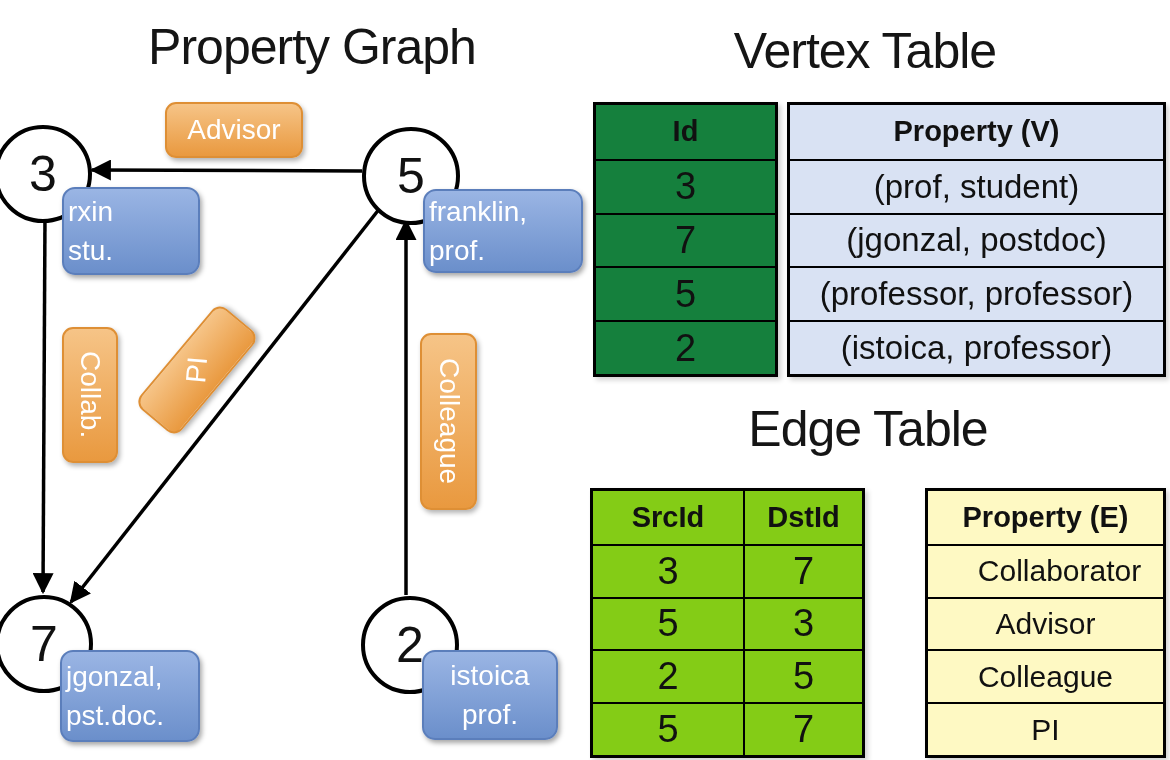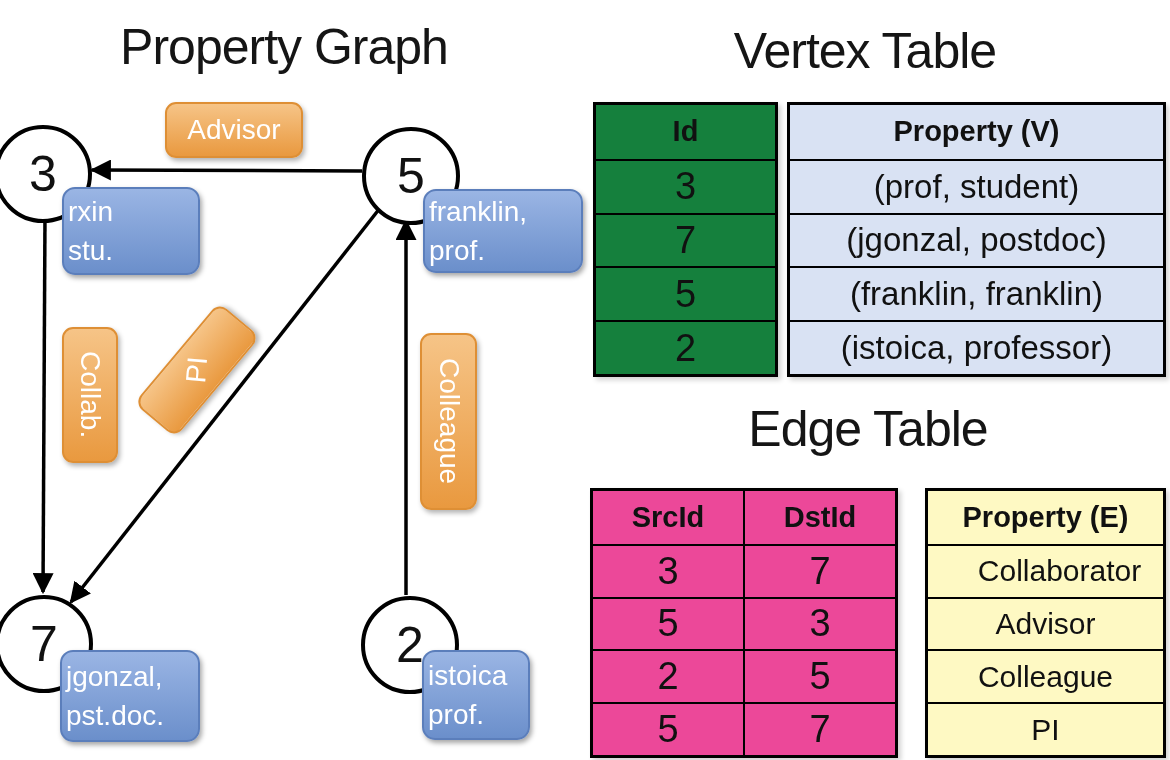--- a/index.html
+++ b/index.html
@@ -34,21 +34,21 @@
   .tbl .num{font-size:38px;}
   .tbl .hdr{font-weight:bold;font-size:29px;}
   .rowline{border-top:2.5px solid #000;}
   .colline{border-left:2.5px solid #000;}
   .bg-v{background:#d9e2f3;}
   .bg-e{background:#fef9c3;}
 </style>
 </head>
 <body>
 
-<div class="abs big-title" style="left:0;top:18px;width:568px;">Property Graph</div>
+<div class="abs big-title" style="left:0;top:18px;width:568px;padding-left:28px;">Property Graph</div>
 
 <svg class="edges" width="585" height="760">
   <defs>
     <marker id="arw" viewBox="0 0 10 10" refX="9" refY="5" markerWidth="6" markerHeight="6" orient="auto-start-reverse">
       <path d="M0,0 L10,5 L0,10 z" fill="#000"></path>
     </marker>
   </defs>
   <line x1="362" y1="171" x2="92" y2="170" stroke="#000" stroke-width="3.5" marker-end="url(#arw)"></line>
   <line x1="45" y1="215" x2="43" y2="592" stroke="#000" stroke-width="3.5" marker-end="url(#arw)"></line>
   <line x1="380" y1="208" x2="71" y2="602" stroke="#000" stroke-width="3.5" marker-end="url(#arw)"></line>
@@ -73,21 +73,21 @@
   <span>stu.</span>
 </div>
 <div class="abs vbox" style="left:423px;top:189px;width:160px;height:84px;">
   <span>franklin,</span>
   <span>prof.</span>
 </div>
 <div class="abs vbox" style="left:60px;top:650px;width:140px;height:92px;">
   <span>jgonzal,</span>
   <span>pst.doc.</span>
 </div>
-<div class="abs vbox" style="left:422px;top:650px;width:108px;height:90px;">
+<div class="abs vbox" style="left:422px;top:650px;width:136px;height:90px;text-align:center;">
   <span>istoica</span>
   <span>prof.</span>
 </div>
 
 <div class="abs ebox" style="left:165px;top:102px;width:138px;height:56px;">
   <span>Advisor</span>
 </div>
 <div class="abs ebox vert" style="left:62px;top:327px;width:56px;height:136px;">
   <span>Collab.</span>
 </div>
@@ -105,27 +105,27 @@
   <div class="cell num rowline">3</div>
   <div class="cell num rowline">7</div>
   <div class="cell num rowline">5</div>
   <div class="cell num rowline">2</div>
 </div>
 
 <div class="abs tbl bg-v" style="left:787px;top:102px;width:379px;height:275px;grid-template-rows:repeat(5,1fr);">
   <div class="cell hdr">Property (V)</div>
   <div class="cell rowline">(prof, student)</div>
   <div class="cell rowline">(jgonzal, postdoc)</div>
-  <div class="cell rowline">(franklin, franklin)</div>
+  <div class="cell rowline">(professor, professor)</div>
   <div class="cell rowline">(istoica, professor)</div>
 </div>
 
 <div class="abs big-title" style="left:585px;top:400px;width:566px;">Edge Table</div>
 
-<div class="abs tbl" style="left:590px;top:488px;width:308px;height:270px;background:#ec4899;grid-template-columns:150px 1fr;grid-template-rows:repeat(5,1fr);">
+<div class="abs tbl" style="left:590px;top:488px;width:275px;height:270px;background:#84cc16;grid-template-columns:150px 1fr;grid-template-rows:repeat(5,1fr);">
   <div class="cell hdr">SrcId</div>
   <div class="cell hdr colline">DstId</div>
   <div class="cell num rowline">3</div>
   <div class="cell num rowline colline">7</div>
   <div class="cell num rowline">5</div>
   <div class="cell num rowline colline">3</div>
   <div class="cell num rowline">2</div>
   <div class="cell num rowline colline">5</div>
   <div class="cell num rowline">5</div>
   <div class="cell num rowline colline">7</div>

